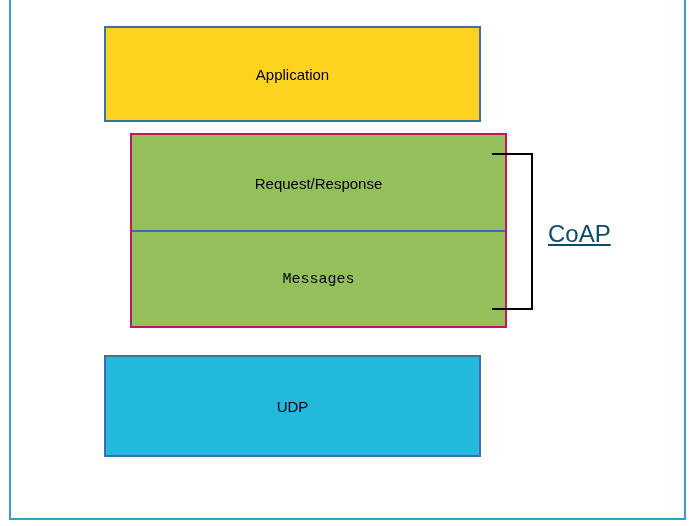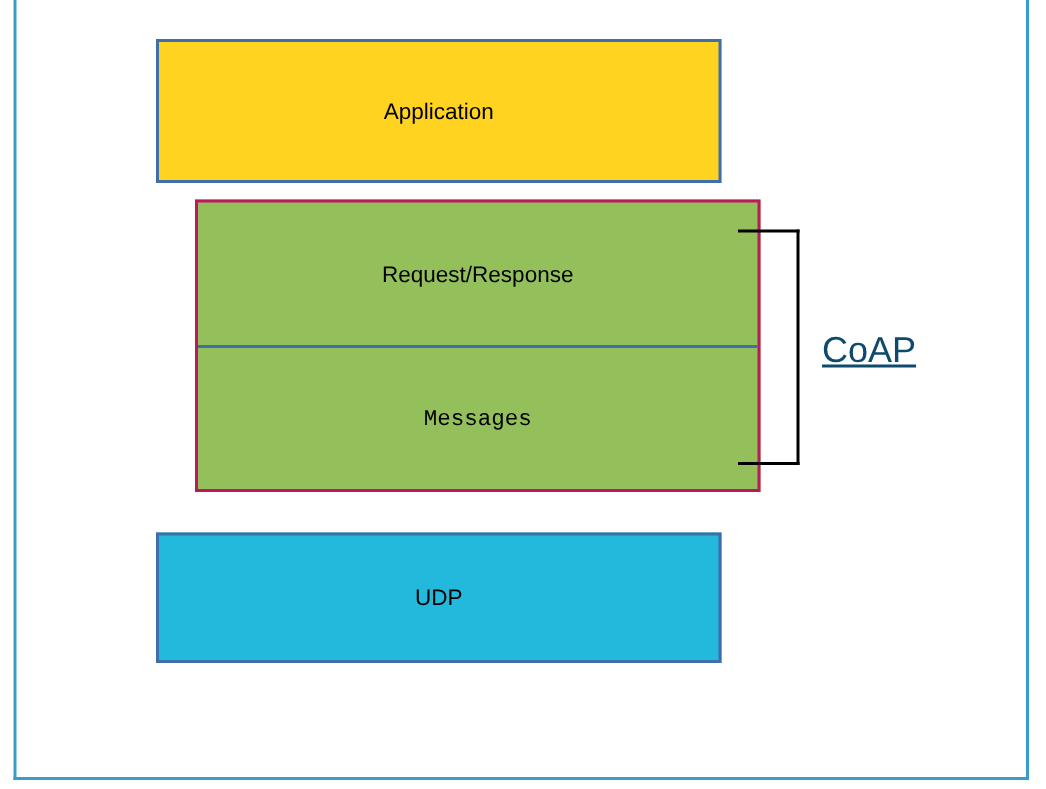--- a/index.html
+++ b/index.html
@@ -89,21 +89,21 @@
     top: 95px;
     width: 100%;
     height: 2px;
     background: #3f6fa8;
   }
 
   #block-udp {
     left: 104px;
     top: 355px;
     width: 377px;
-    height: 87px;
+    height: 102px;
     background: #23b9dc;
   }
 
   
   #coap-brace {
     position: absolute;
     left: 492px;
     top: 153px;
     width: 41px;
     height: 157px;

